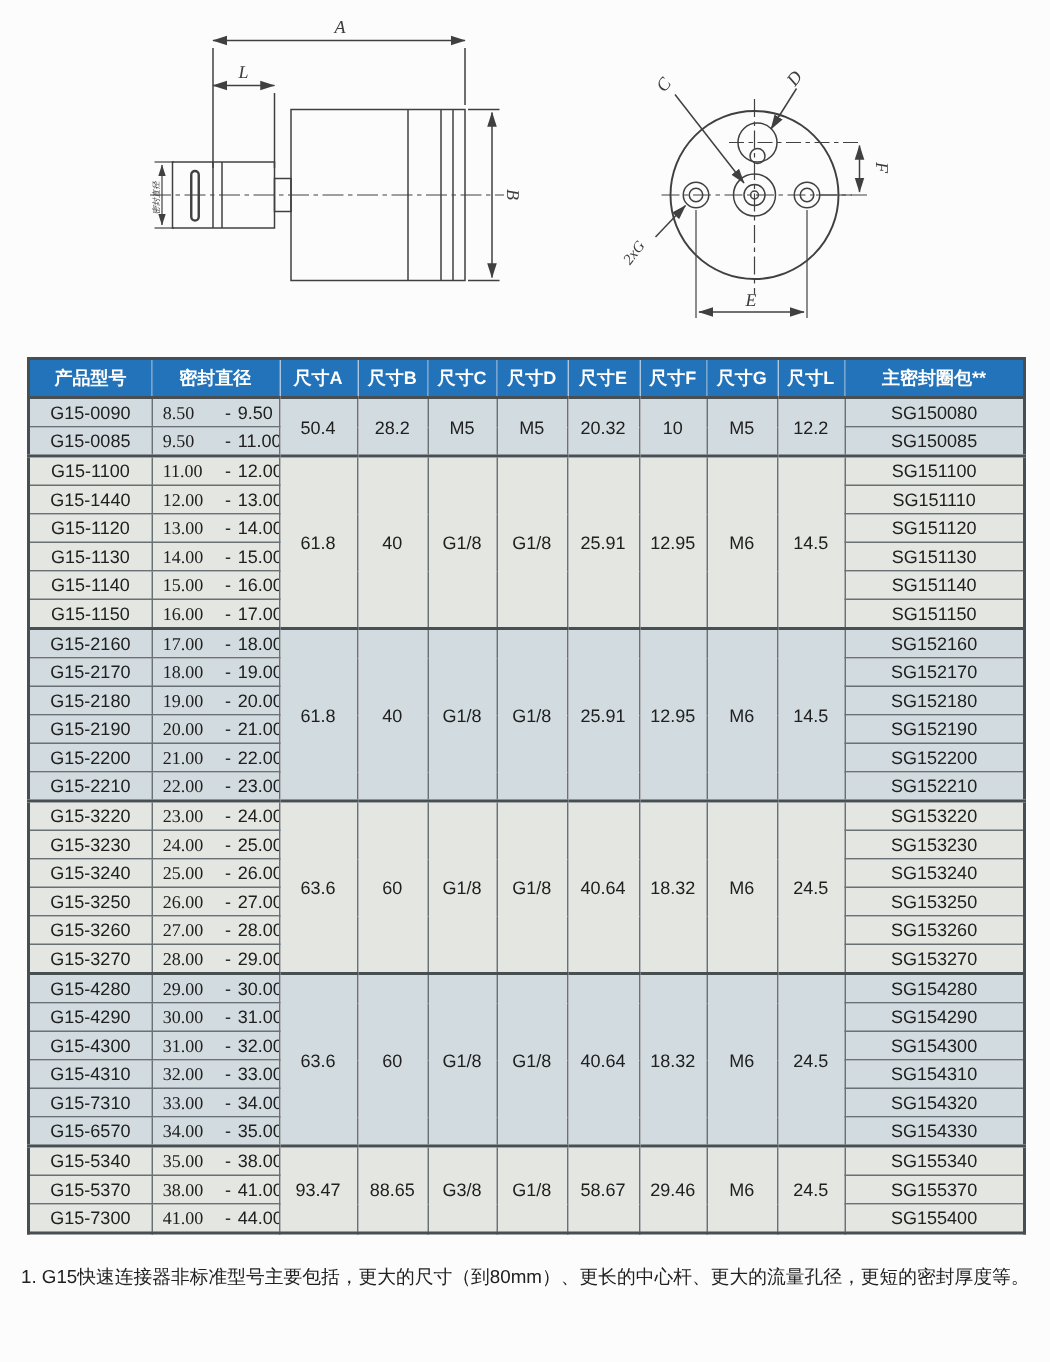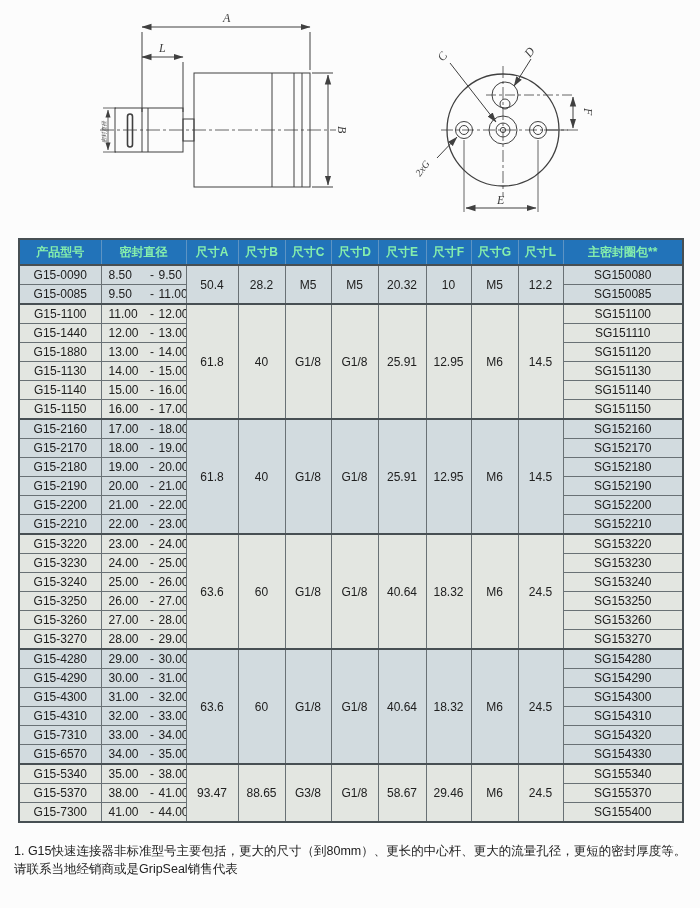--- a/index.html
+++ b/index.html
@@ -13,35 +13,35 @@
   .drawing-area{position:absolute;top:0;left:0;width:700px;height:232px;}
   .draw-label{font-family:"Liberation Serif",serif;font-style:italic;fill:#3c3c3c;}
   
   .table-wrap{position:absolute;top:238px;left:18px;width:664px;}
   table{
     border-collapse:collapse;table-layout:fixed;width:664px;
     font-size:12px;color:#202020;
     border:2px solid #474f53;
   }
   th{
-    background:#2273b9;color:#86efac;font-weight:bold;font-size:12px;
+    background:#2273b9;color:#ffffff;font-weight:bold;font-size:12px;
     height:24px;padding:0 1px;text-align:center;
     border-left:1px solid #5d94c4;border-bottom:2px solid #474f53;
     white-space:nowrap;overflow:hidden;
   }
   th:first-child{border-left:none;}
   td{
     border:1px solid #697175;text-align:center;height:18px;
     padding:0 2px;white-space:nowrap;overflow:hidden;
   }
   tr.group-start td{border-top:2px solid #474f53;}
   tr.g-blue td{background:#d2dbdf;}
   tr.g-light td{background:#e3e6e1;}
   td.seal-cell{text-align:left;padding-left:7px;}
-  .smin{display:inline-block;width:37px;}
+  .smin{display:inline-block;width:37px;font-family:Liberation Serif, serif;}
   .sdash{display:inline-block;width:13px;text-align:center;}
   
   .footnotes{position:absolute;top:842px;left:14px;width:676px;
     font-size:12.5px;line-height:18px;color:#212121;}
   .footnote{white-space:nowrap;}
 </style>
 </head>
 <body>
 
 <svg class="drawing-area" width="700" height="232" viewBox="0 0 700 232">
@@ -187,21 +187,21 @@
           <td class="dim-cell" rowspan="6">M6</td>
           <td class="dim-cell" rowspan="6">14.5</td>
           <td class="sg-cell">SG151100</td>
         </tr>
         <tr class="g-light">
           <td class="model-cell">G15-1440</td>
           <td class="seal-cell"><span class="smin">12.00</span><span class="sdash">-</span><span class="smax">13.00</span></td>
           <td class="sg-cell">SG151110</td>
         </tr>
         <tr class="g-light">
-          <td class="model-cell">G15-1880</td>
+          <td class="model-cell">G15-1120</td>
           <td class="seal-cell"><span class="smin">13.00</span><span class="sdash">-</span><span class="smax">14.00</span></td>
           <td class="sg-cell">SG151120</td>
         </tr>
         <tr class="g-light">
           <td class="model-cell">G15-1130</td>
           <td class="seal-cell"><span class="smin">14.00</span><span class="sdash">-</span><span class="smax">15.00</span></td>
           <td class="sg-cell">SG151130</td>
         </tr>
         <tr class="g-light">
           <td class="model-cell">G15-1140</td>
@@ -349,14 +349,13 @@
           <td class="model-cell">G15-7300</td>
           <td class="seal-cell"><span class="smin">41.00</span><span class="sdash">-</span><span class="smax">44.00</span></td>
           <td class="sg-cell">SG155400</td>
         </tr>
       </tbody>
   </table>
 </div>
 
 <div class="footnotes">
   <div class="footnote">1. G15快速连接器非标准型号主要包括，更大的尺寸（到80mm）、更长的中心杆、更大的流量孔径，更短的密封厚度等。</div>
-  <div class="footnote">请联系当地经销商或是GripSeal销售代表</div>
 </div>
 
 </body></html>

